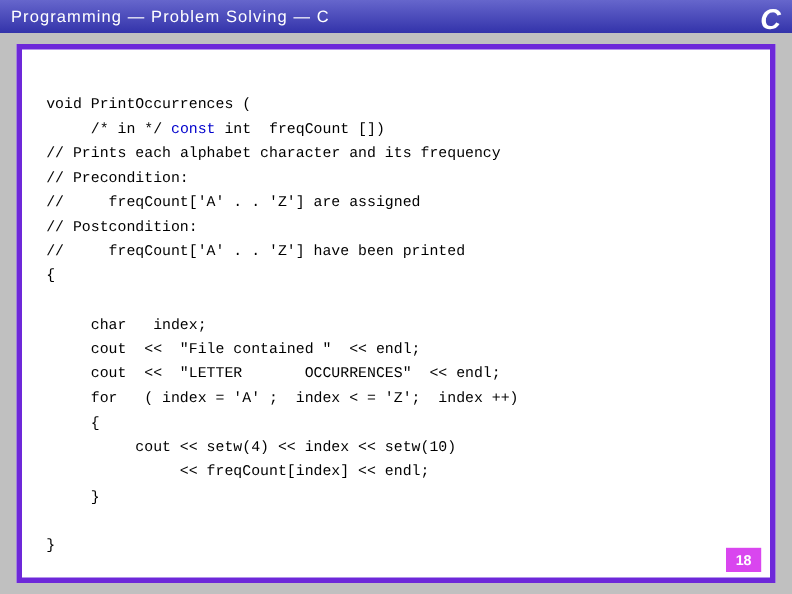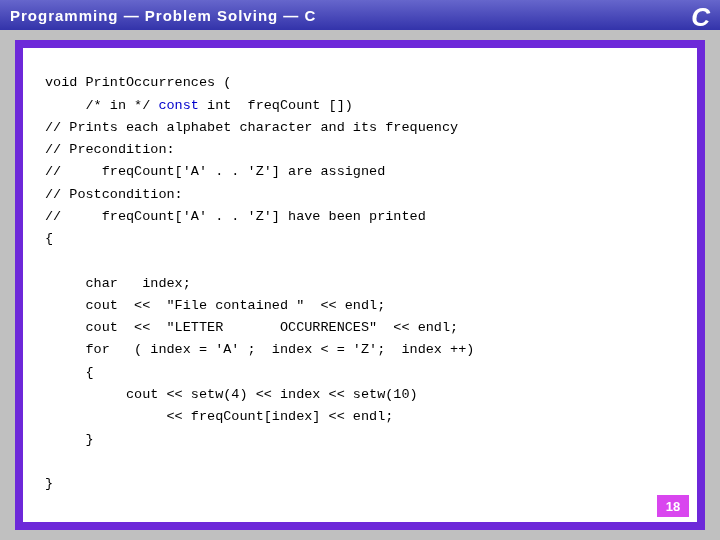--- a/index.html
+++ b/index.html
@@ -18,39 +18,39 @@
       background: linear-gradient(to bottom, #6666cc, #3333aa);
       display: flex;
       align-items: center;
       padding: 0 10px;
       position: relative;
     }
 
     .title-bar-text {
       color: white;
       font-size: 15px;
-      font-weight: bold;
+      font-weight: normal;
       letter-spacing: 1px;
     }
 
     .title-bar-icon {
       position: absolute;
       right: 10px;
       top: 2px;
       font-size: 26px;
       font-weight: bold;
       color: white;
       font-style: italic;
     }
 
     .main-content {
       margin: 10px 15px;
       background: white;
-      border: 8px solid #6d28d9;
-      padding: 2px 22px;
+      border: 5px solid #6d28d9;
+      padding: 18px 22px;
       height: 490px;
       overflow: hidden;
       position: relative;
     }
 
     .code-block {
       font-family: 'Courier New', Courier, monospace;
       font-size: 13.5px;
       line-height: 1.65;
       color: #000;

